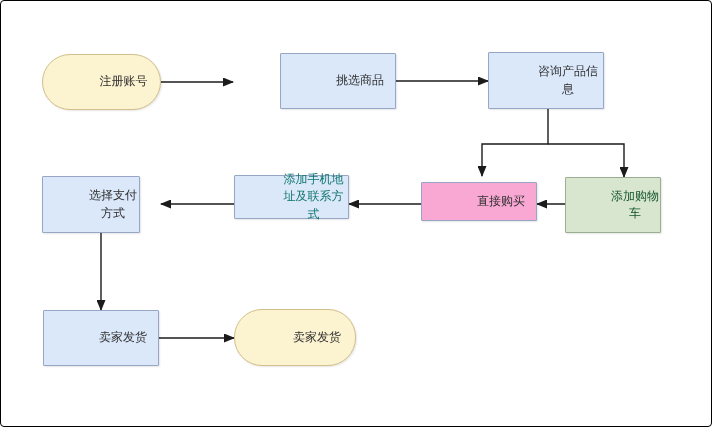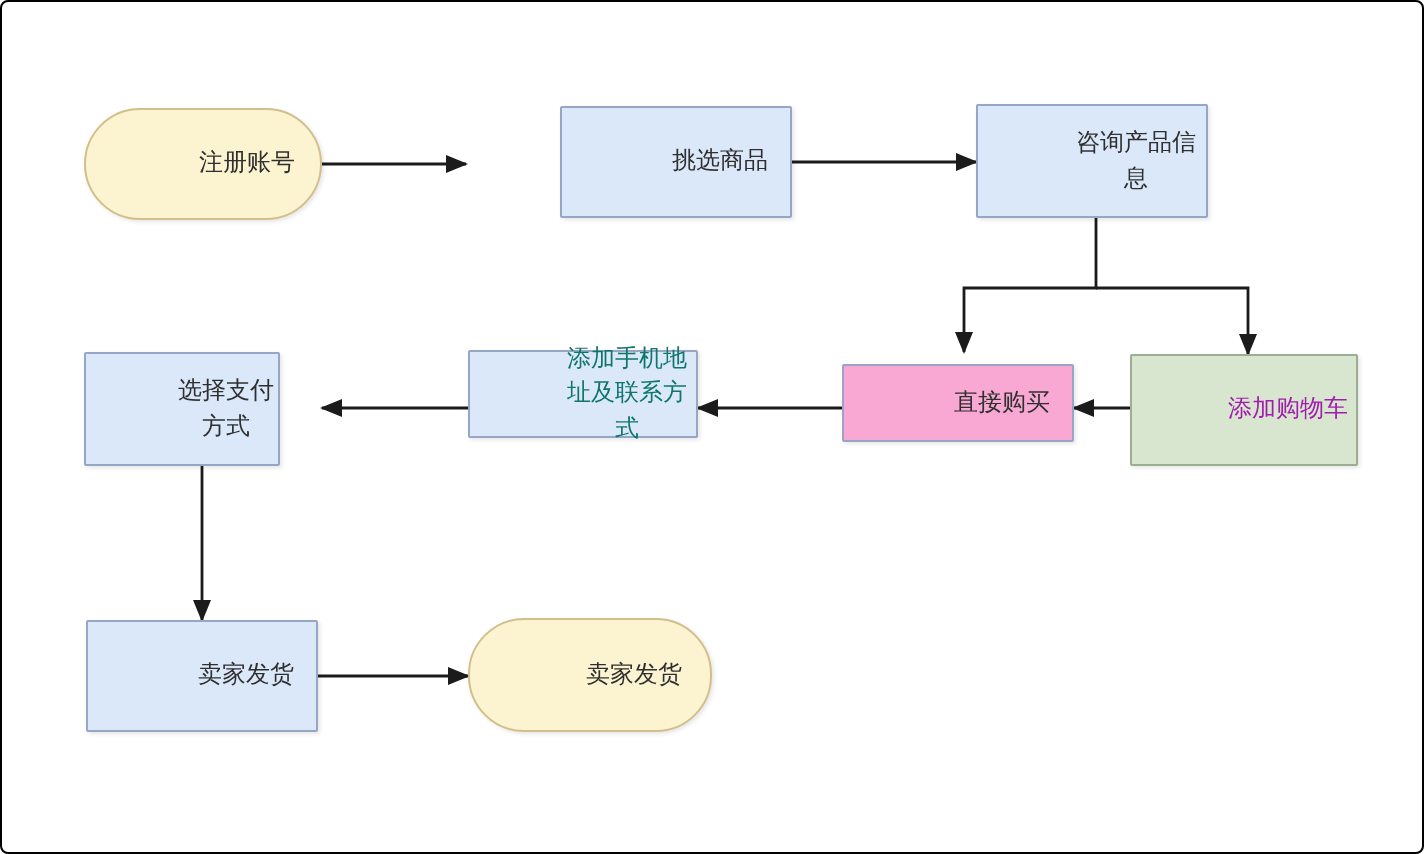--- a/index.html
+++ b/index.html
@@ -80,21 +80,21 @@
       </div>
       <div class="node rect" style="left: 232px; top: 52px; width: 116px; height: 56px; background: rgb(219, 232, 250); border-color: rgb(151, 166, 196); color: rgb(47, 47, 47); margin-left: 47px;">
         <span>挑选商品</span>
       </div>
       <div class="node rect" style="left: 487px; top: 51px; width: 116px; height: 57px; background: rgb(219, 232, 250); border-color: rgb(151, 166, 196); color: rgb(47, 47, 47);">
         <span>咨询产品信息</span>
       </div>
       <div class="node rect" style="left: 420px; top: 181px; width: 116px; height: 39px; background: #f9a8d4; border-color: rgb(151, 166, 196); color: rgb(47, 47, 47);">
         <span>直接购买</span>
       </div>
-      <div class="node rect" style="left: 564px; top: 176px; width: 114px; height: 56px; background: rgb(216, 230, 208); border-color: rgb(154, 174, 147); color: #a21caf;">
+      <div class="node rect" style="left: 564px; top: 176px; width: 96px; height: 56px; background: rgb(216, 230, 208); border-color: rgb(154, 174, 147); color: #14532d;">
         <span>添加购物车</span>
       </div>
       <div class="node rect" style="left: 233px; top: 174px; width: 115px; height: 44px; background: rgb(219, 232, 250); border-color: rgb(151, 166, 196); color: #0f766e;">
         <span>添加手机地址及联系方式</span>
       </div>
       <div class="node rect" style="left: 41px; top: 175px; width: 98px; height: 57px; background: rgb(219, 232, 250); border-color: rgb(151, 166, 196); color: rgb(47, 47, 47);">
         <span>选择支付方式</span>
       </div>
       <div class="node rect" style="left: 42px; top: 309px; width: 116px; height: 56px; background: rgb(219, 232, 250); border-color: rgb(151, 166, 196); color: rgb(47, 47, 47);">
         <span>卖家发货</span>

